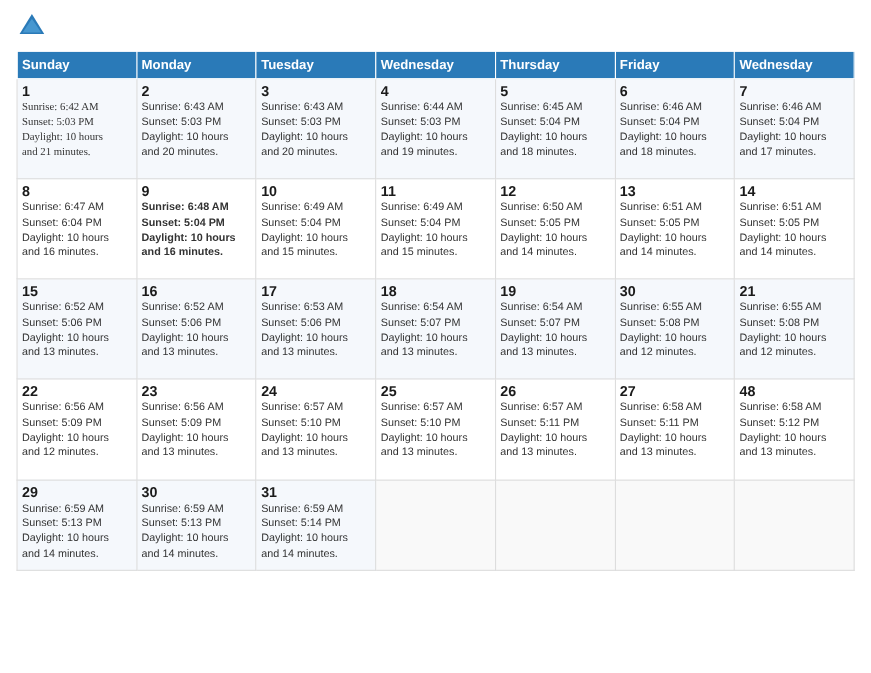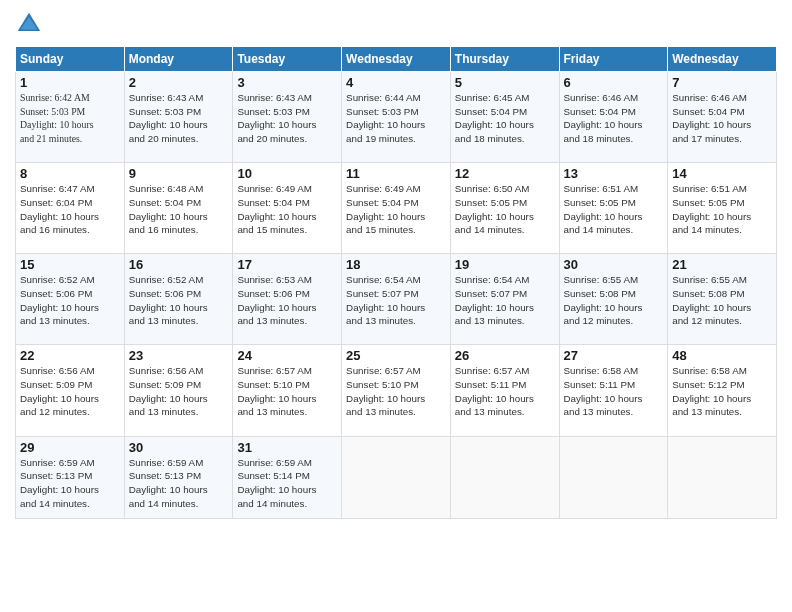--- a/index.html
+++ b/index.html
@@ -192,21 +192,21 @@
         <tr>
           <td>
             <span class="day-num">8</span>
             <div class="day-info" style="white-space: pre-line;">Sunrise: 6:47 AM
 Sunset: 6:04 PM
 Daylight: 10 hours
 and 16 minutes.</div>
           </td>
           <td>
             <span class="day-num">9</span>
-            <div class="day-info" style="white-space: pre-line;">Sunrise: 6:48 AM
+            <div class="day-info" style="white-space: pre-line; font-weight: bold;">Sunrise: 6:48 AM
 Sunset: 5:04 PM
 Daylight: 10 hours
 and 16 minutes.</div>
           </td>
           <td>
             <span class="day-num">10</span>
             <div class="day-info" style="white-space: pre-line;">Sunrise: 6:49 AM
 Sunset: 5:04 PM
 Daylight: 10 hours
 and 15 minutes.</div>

